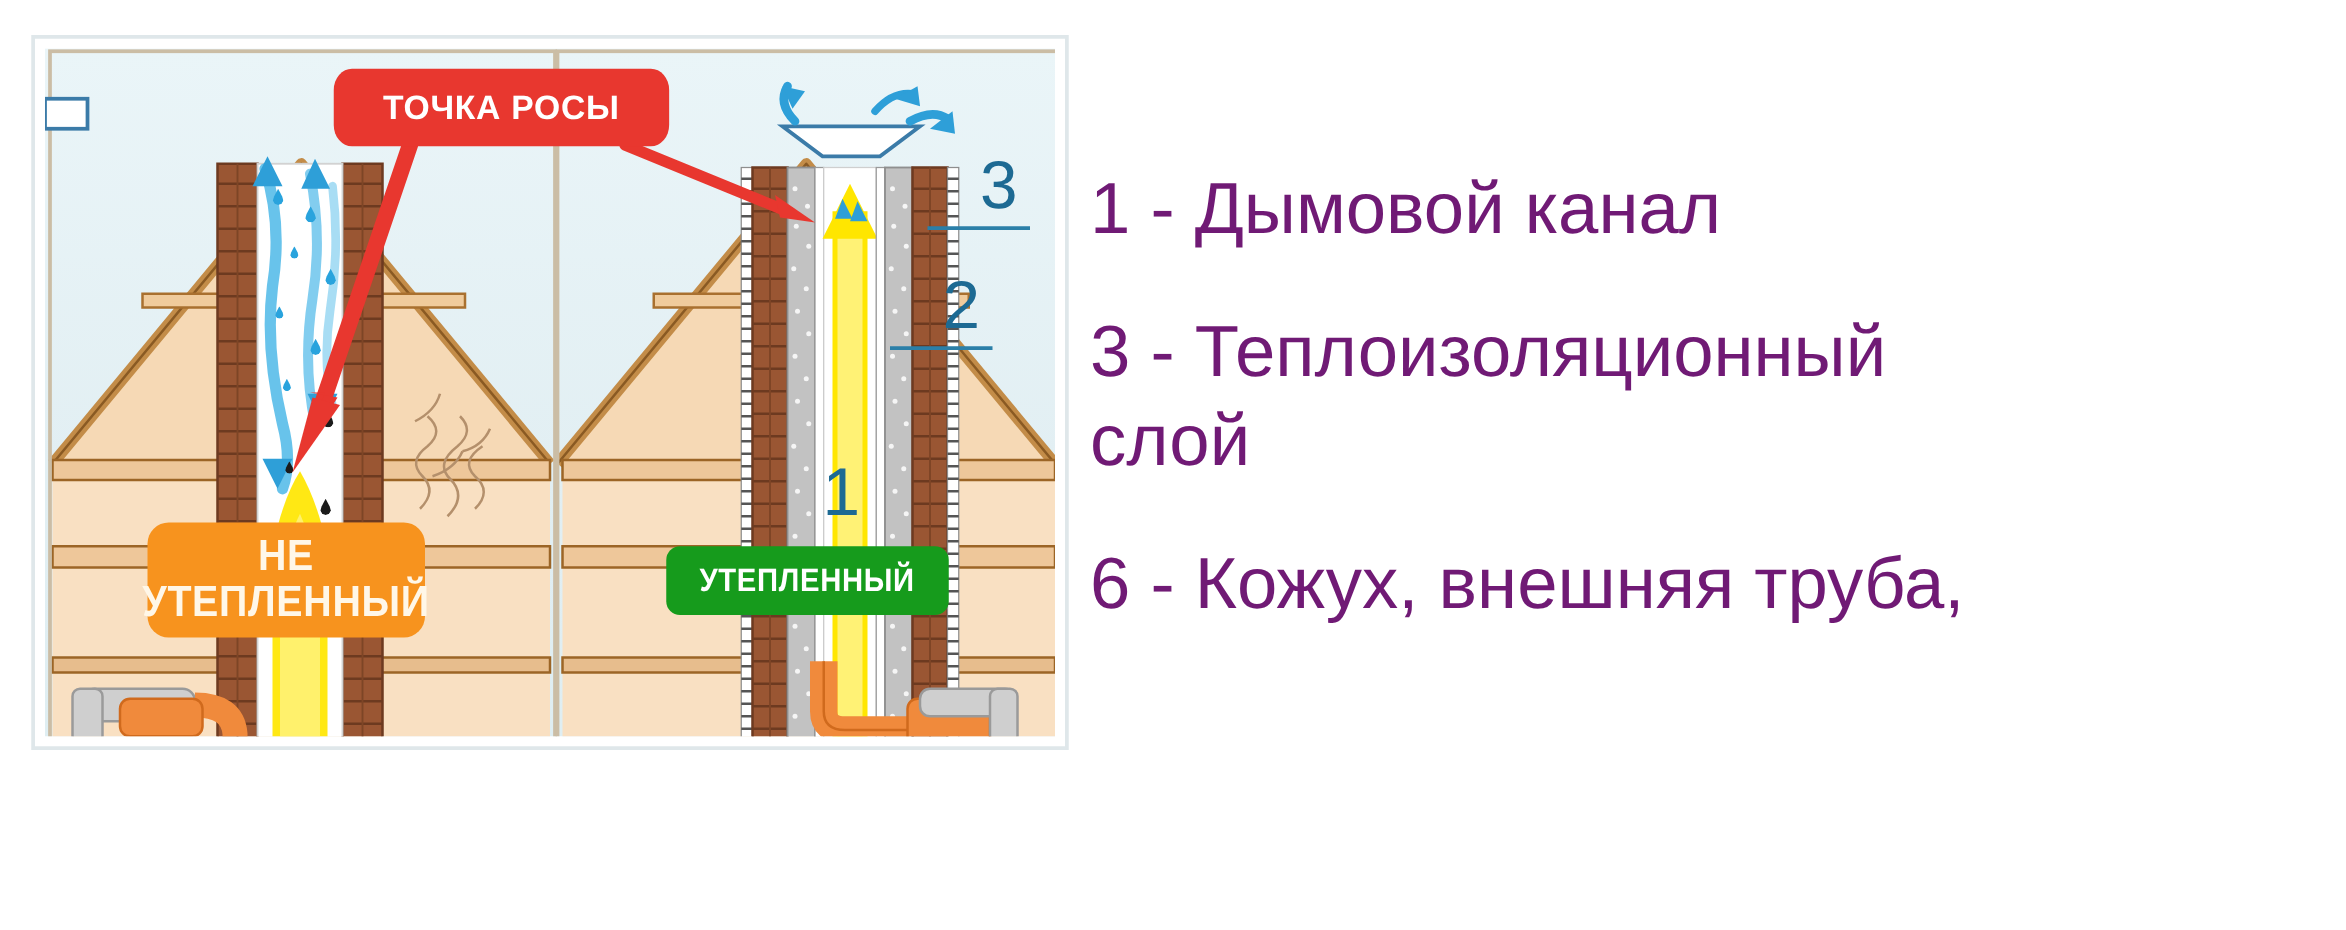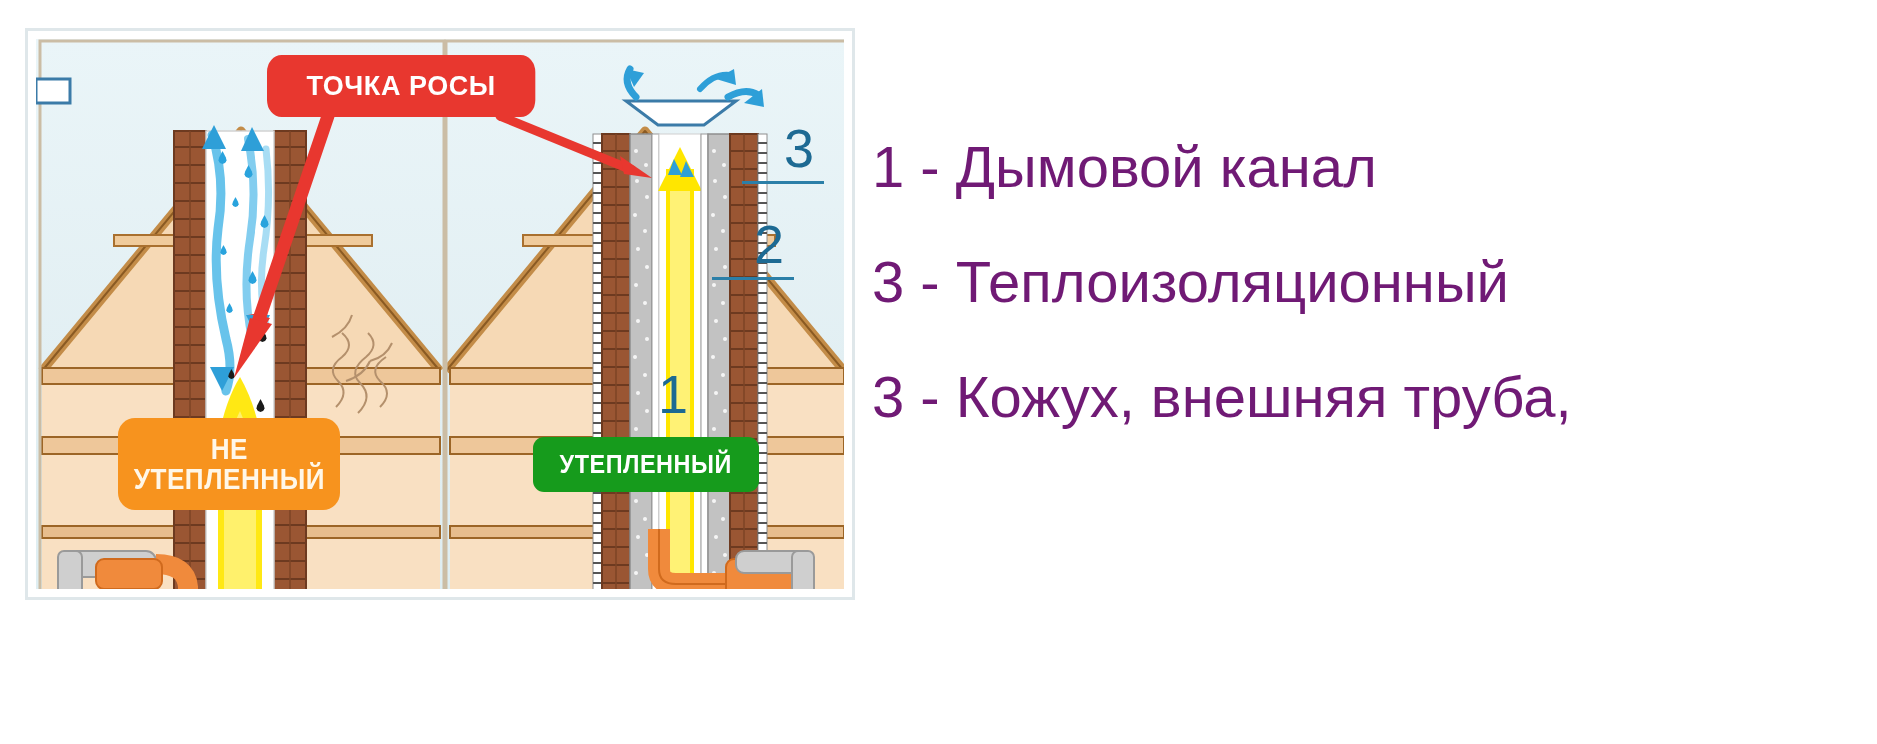--- a/index.html
+++ b/index.html
@@ -59,21 +59,21 @@
     left:267px;top:55px;width:312px;height:62px;
     background:#e8372f;border-radius:17px;
     font-size:27px;
     transform:scaleX(0.86);
     transform-origin:left center;
   }
   .badge-dew span{display:block;transform:scaleX(1.16);}
   .badge-cold{
     left:118px;top:418px;width:222px;height:92px;
     background:#f7931e;border-radius:17px;
-    font-size:29px;
+    font-size:35px;
     color:#fff7e8;
   }
   .badge-warm{
     left:533px;top:437px;width:226px;height:55px;
     background:#169b1c;border-radius:11px;
     font-size:26px;
   }
   .badge-cold .lines,.badge-warm .lines{transform:scaleX(0.9);}
 
   
@@ -530,19 +530,20 @@
   <div class="badge badge-warm">
     <div class="lines">УТЕПЛЕННЫЙ</div>
   </div>
 
   <div class="legend">
     <div class="legend-item">
       <div>1 - Дымовой канал</div>
     </div>
     <div class="legend-item">
       <div>3 - Теплоизоляционный</div>
+      <div>слой</div>
     </div>
     <div class="legend-item">
-      <div>3 - Кожух, внешняя труба,</div>
+      <div>6 - Кожух, внешняя труба,</div>
     </div>
   </div>
 
 </div>
 
 </body></html>

